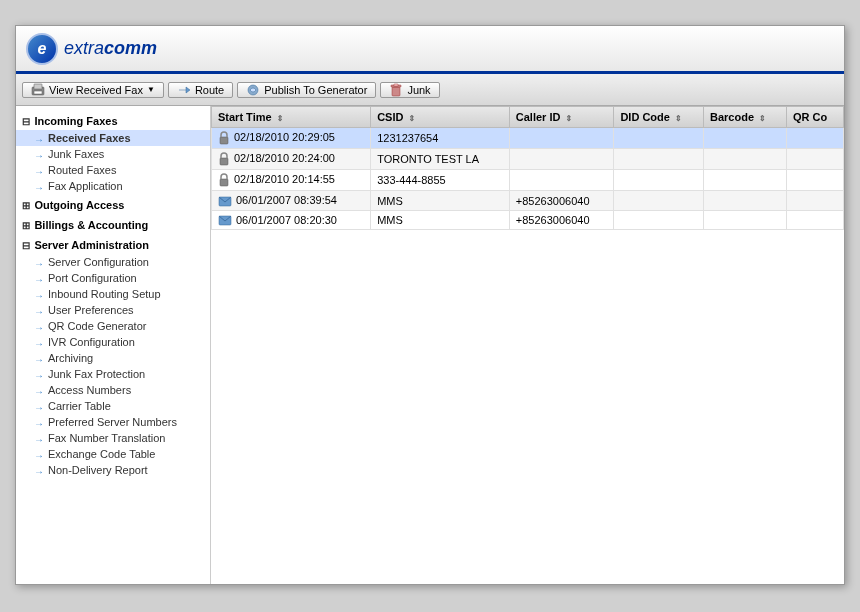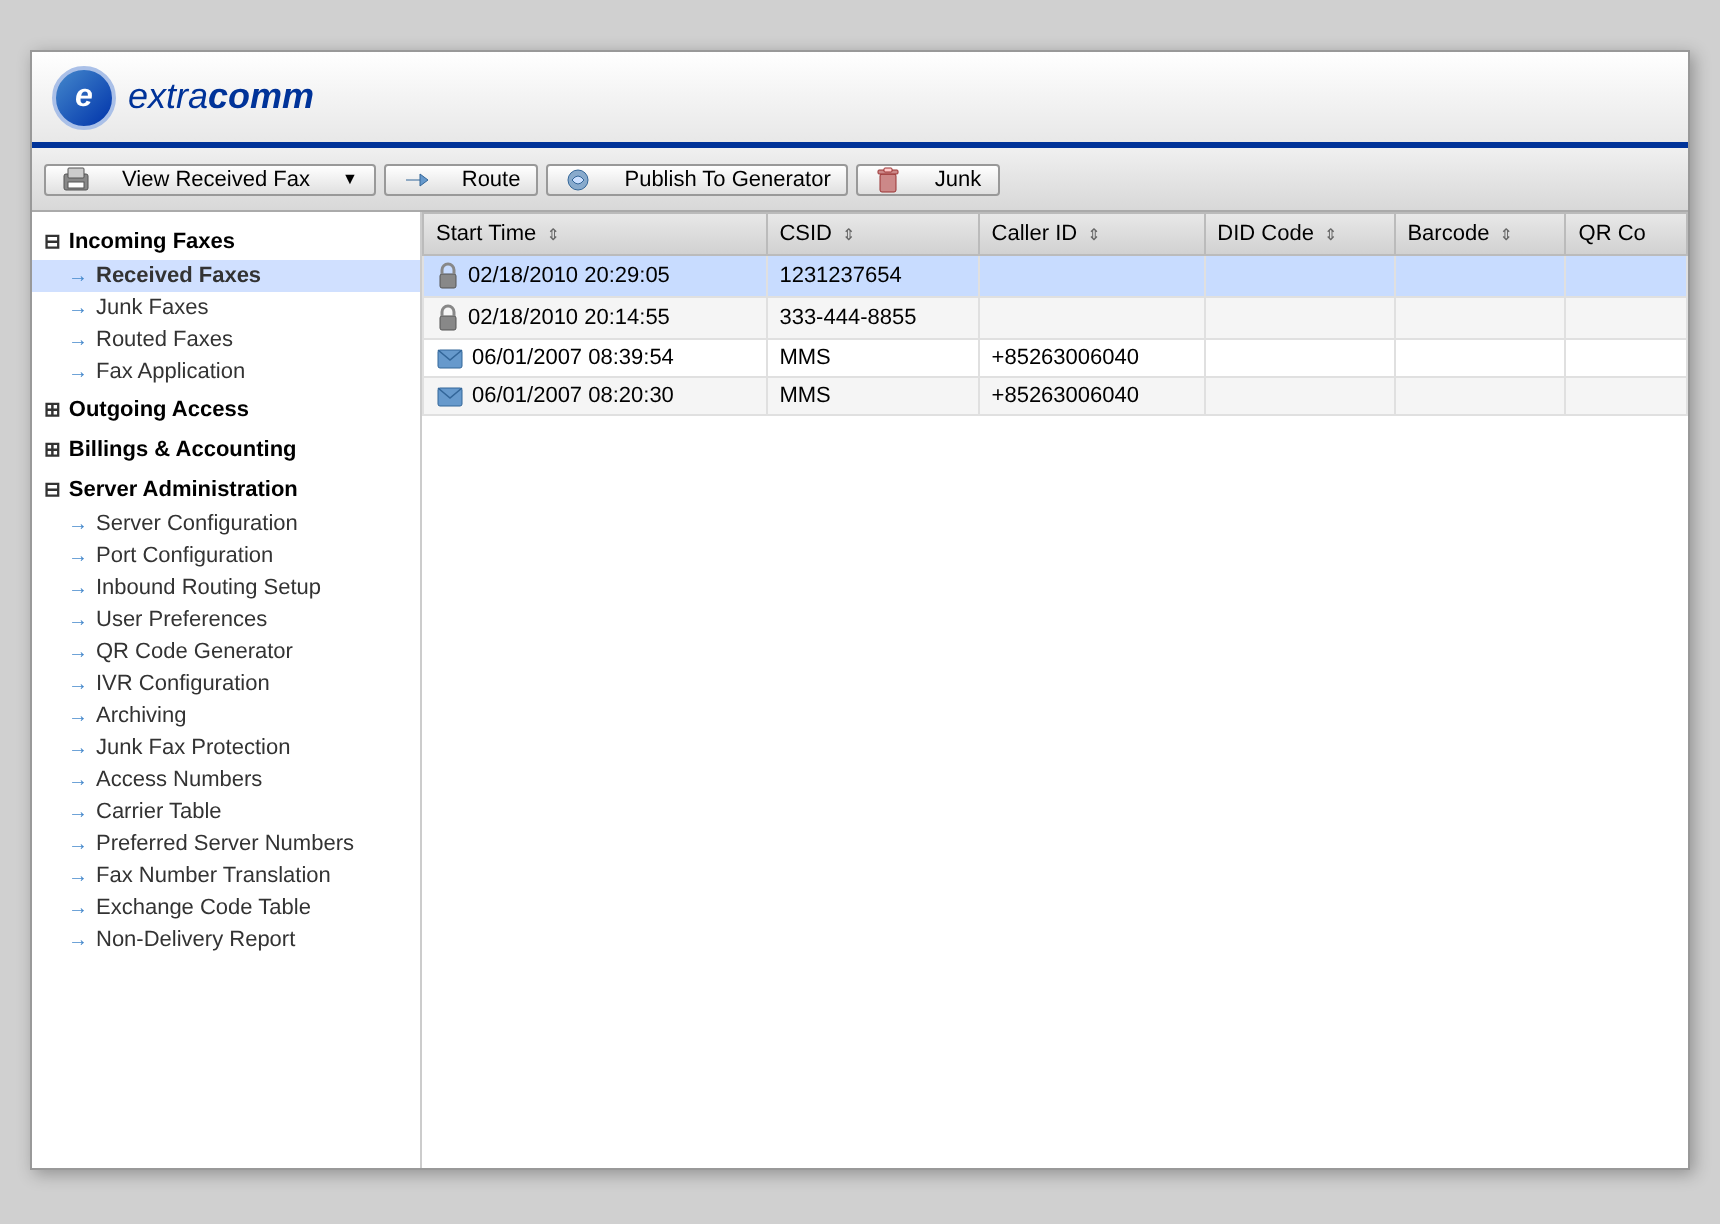--- a/index.html
+++ b/index.html
@@ -65,21 +65,21 @@
     }
     .toolbar-btn {
       height: 16px;
       padding: 2px 8px;
       background: linear-gradient(180deg, #ffffff 0%, #e0e0e0 100%);
       border: 1px solid #999;
       border-radius: 2px;
       cursor: pointer;
       display: flex;
       align-items: center;
-      gap: 16px;
+      gap: 4px;
       font-size: 11px;
       color: #000;
       white-space: nowrap;
     }
     .toolbar-btn .btn-icon {
       width: 14px;
       height: 14px;
       display: inline-block;
     }
     
@@ -139,21 +139,21 @@
       border-collapse: collapse;
       font-size: 11px;
     }
     thead tr {
       background: linear-gradient(180deg, #e8e8e8 0%, #d0d0d0 100%);
     }
     thead th {
       border: 1px solid #bbb;
       padding: 4px 6px;
       text-align: left;
-      font-weight: normal;
+      font-weight: bold;
       color: #000;
       cursor: pointer;
       white-space: nowrap;
     }
     thead th .sort-icon {
       font-size: 8px;
       color: #666;
       margin-left: 2px;
     }
     tbody tr {
@@ -361,20 +361,31 @@
               <td>1231237654</td>
               <td></td>
               <td></td>
               <td></td>
               <td></td>
             </tr>
             <tr>
               <td><svg width="12" height="14" viewBox="0 0 12 14" style="vertical-align: middle; margin-right: 4px;">
                   <rect x="2" y="6" width="8" height="7" rx="1" fill="#888" stroke="#555" stroke-width="0.5"></rect>
                   <path d="M3 6 V4 A3 3 0 0 1 9 4 V6" fill="none" stroke="#888" stroke-width="1.5"></path>
+                </svg><span>02/18/2010 20:24:00</span></td>
+              <td>TORONTO TEST LA</td>
+              <td></td>
+              <td></td>
+              <td></td>
+              <td></td>
+            </tr>
+            <tr>
+              <td><svg width="12" height="14" viewBox="0 0 12 14" style="vertical-align: middle; margin-right: 4px;">
+                  <rect x="2" y="6" width="8" height="7" rx="1" fill="#888" stroke="#555" stroke-width="0.5"></rect>
+                  <path d="M3 6 V4 A3 3 0 0 1 9 4 V6" fill="none" stroke="#888" stroke-width="1.5"></path>
                 </svg><span>02/18/2010 20:14:55</span></td>
               <td>333-444-8855</td>
               <td></td>
               <td></td>
               <td></td>
               <td></td>
             </tr>
             <tr>
               <td><svg width="14" height="11" viewBox="0 0 14 11" style="vertical-align: middle; margin-right: 4px;">
                   <rect x="1" y="1" width="12" height="9" rx="1" fill="#6699cc" stroke="#336699" stroke-width="0.5"></rect>

